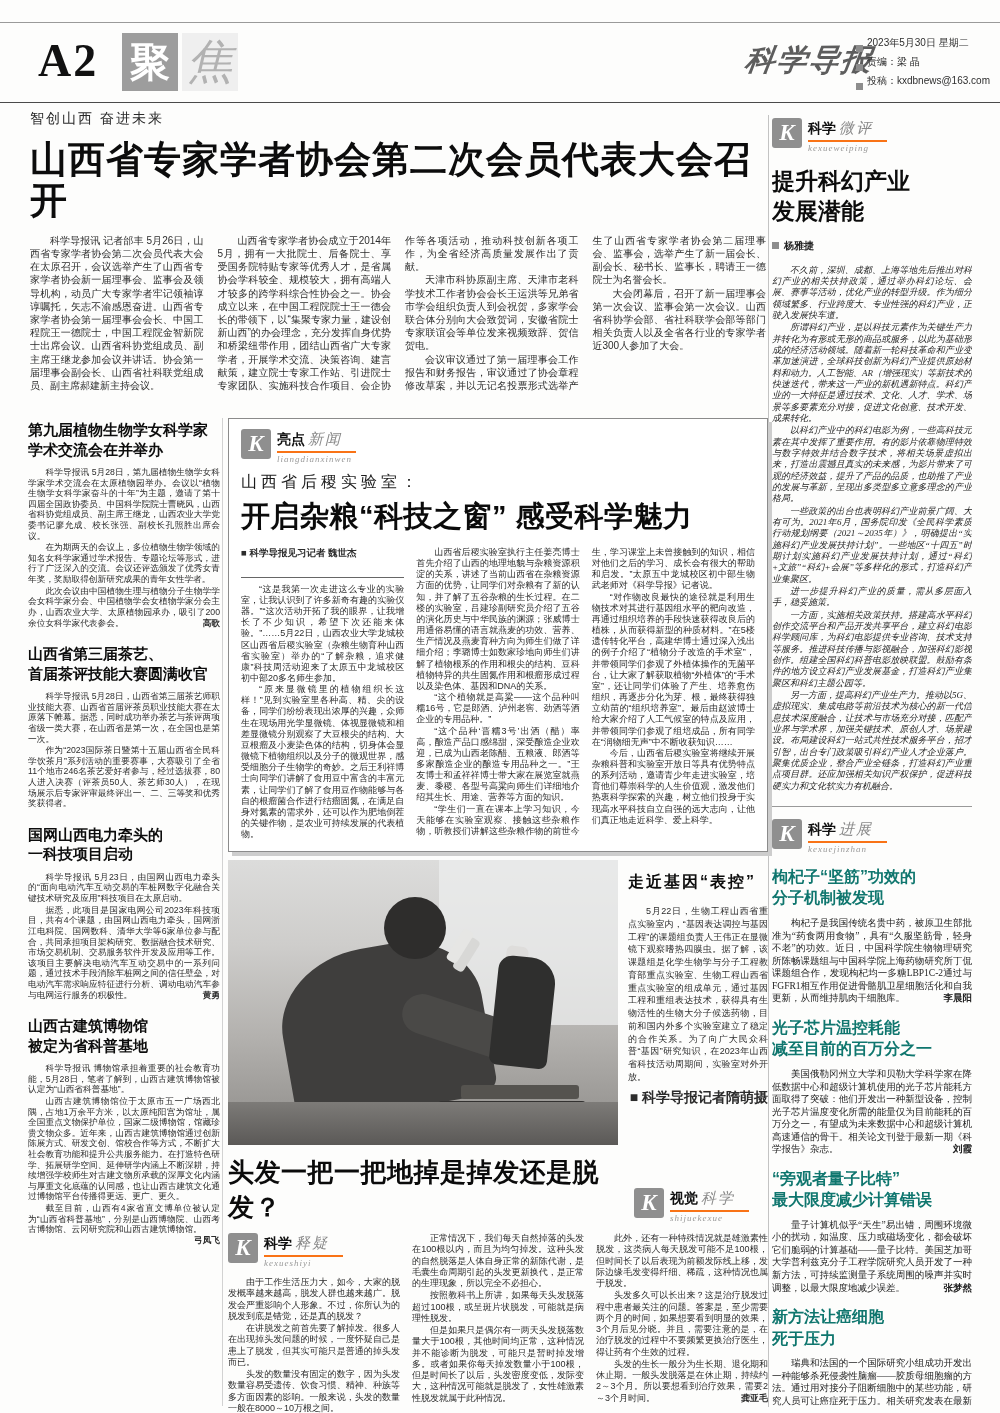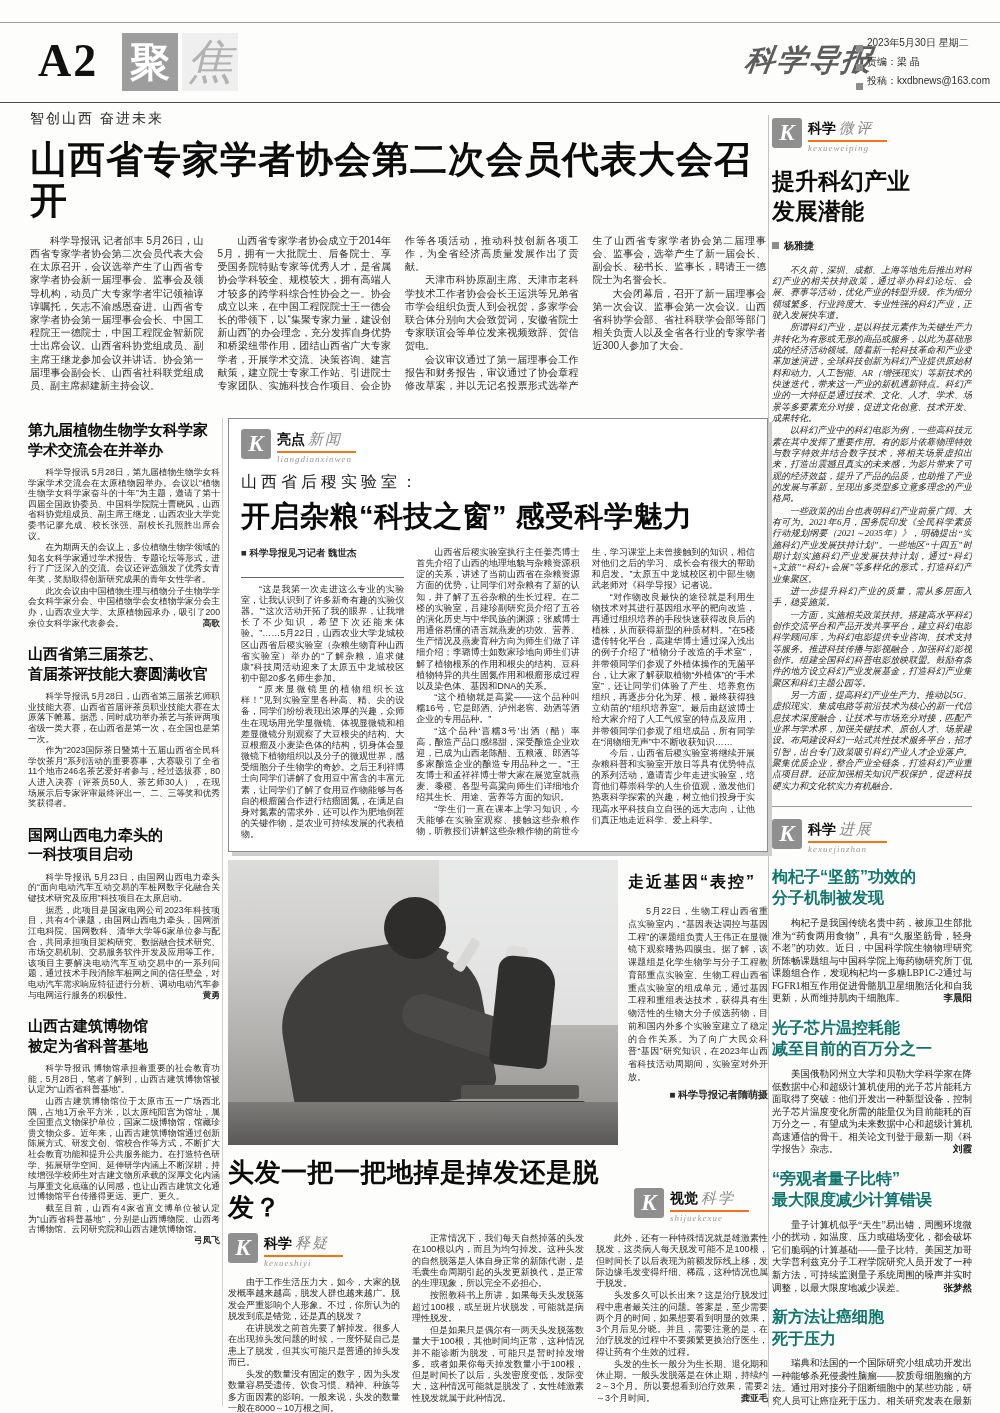--- a/index.html
+++ b/index.html
@@ -63,21 +63,21 @@
   .ph-arm { position:absolute; left:44%; top:52%; width:130px; height:40px; background:#4a4947; border-radius:20px; transform:rotate(18deg); }
   .ph-eyepiece { position:absolute; left:58%; top:24%; width:12px; height:36px; background:#e6e6e4; border-radius:4px; transform:rotate(32deg); box-shadow:10px 4px 0 #d8d8d6; }
   .ph-scopearm { position:absolute; right:17%; top:34%; width:58px; height:110px; background:#2f2f2e; border-radius:14px 26px 8px 8px; transform:rotate(6deg); }
   .ph-scopebody { position:absolute; right:24%; top:30%; width:22px; height:78px; background:#dedddb; border-radius:6px; transform:rotate(8deg); }
   .ph-stage { position:absolute; right:10%; bottom:16%; width:118px; height:14px; background:#55534f; border-radius:3px; }
   .ph-base { position:absolute; right:8%; bottom:7%; width:150px; height:24px; background:#333231; border-radius:5px; }
 
   .gene { flex:1; }
   .gene h3 { font-size:16px; font-weight:900; letter-spacing:2px; margin:12px 0 12px; color:#0d0d0d; }
   .gene .body { font-size:9px; line-height:1.42; color:#2c2c2c; }
-  .gene .credit { text-align:right; font-weight:700; font-size:10px; margin-top:4px; }
+  .gene .credit { text-align:right; font-weight:700; font-size:14px; margin-top:4px; }
 
   .hair { margin-top:10px; }
   .hair-head { display:flex; align-items:flex-end; gap:12px; }
   .hair-head h2 { flex:1; font-size:26px; font-weight:900; color:#0b0b0b; letter-spacing:0.5px; }
   .vbadge { width:134px; flex:0 0 auto; padding-bottom:2px; }
   .hair-body { display:flex; gap:12px; margin-top:8px; height:200px; overflow:hidden; }
   .hcol { flex:1; font-size:9px; line-height:1.25; color:#2c2c2c; }
   .hcol .kbadge { margin-bottom:8px; }
   .hcol p { margin-bottom:1px; }
 

